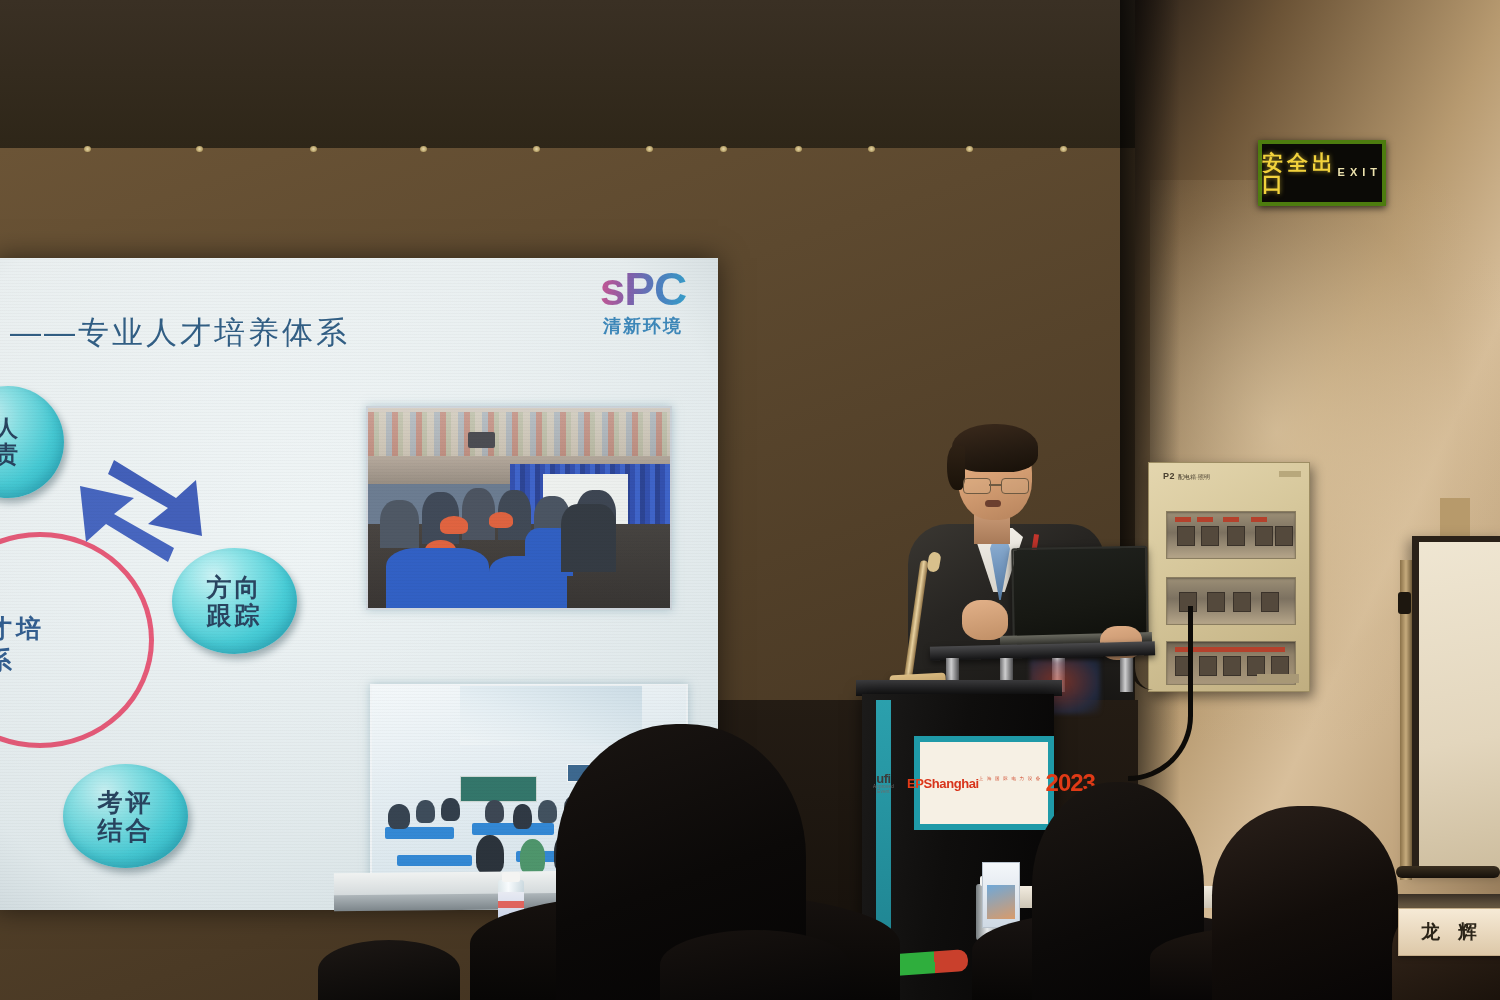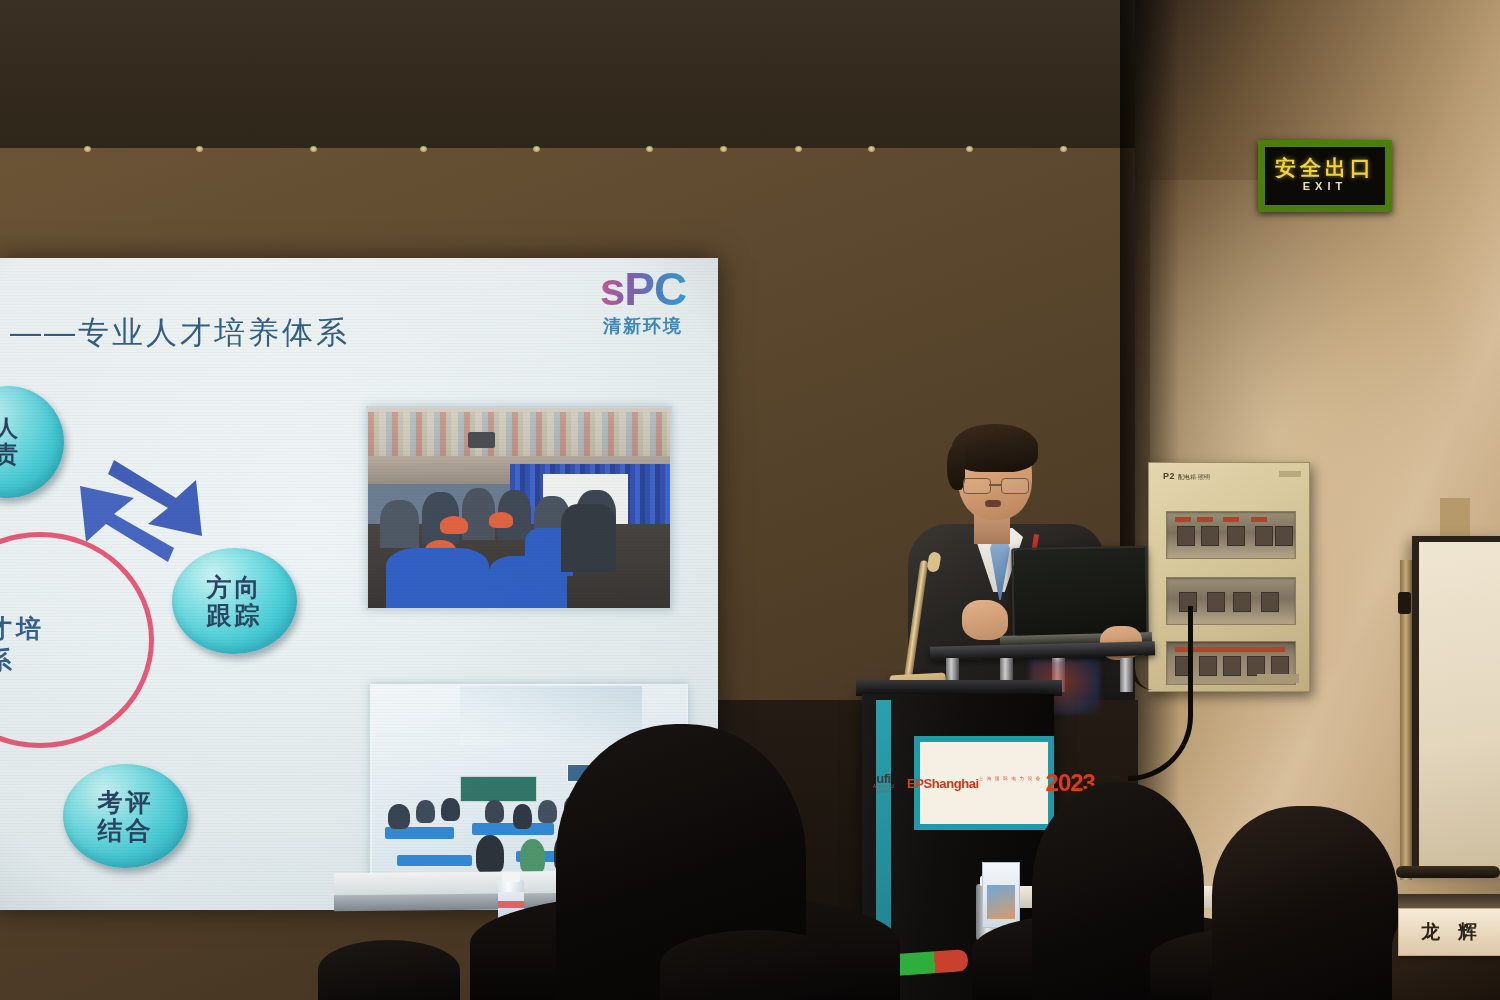--- a/index.html
+++ b/index.html
@@ -41,23 +41,23 @@
     background:linear-gradient(90deg,rgba(0,0,0,.75) 0%,rgba(0,0,0,0) 100%);
   }
   .ceiling-dark{
     position:absolute;left:1150px;top:0;width:350px;height:120px;
     background:linear-gradient(180deg,#1a140d 0%,#3a2d1d 100%);
   }
 
   
   .exit-sign{
     position:absolute;left:1258px;top:140px;width:120px;height:58px;
-    background:#0b0a06;border:7px solid #4d7c0f;
+    background:#0b0a06;border:4px solid #4d7c0f;
     box-shadow:0 2px 7px rgba(0,0,0,.7);
-    display:flex;flex-direction:column;align-items:center;justify-content:center;
+    display:flex;align-items:center;justify-content:center;
   }
   .exit-cn{color:#f2d23c;font-size:21px;font-weight:bold;letter-spacing:4px;line-height:1;
            text-shadow:0 0 5px rgba(242,210,60,.6);}
   .exit-en{color:#ece2ad;font-size:11px;letter-spacing:5px;line-height:1.6;font-weight:bold;}
 
   
   .panel-box{
     position:absolute;left:1148px;top:462px;width:160px;height:228px;
     background:linear-gradient(150deg,#e4d6ae 0%,#d6c79b 40%,#c0ae80 100%);
     border:1px solid #9d8d63;box-shadow:3px 5px 11px rgba(0,0,0,.45);

